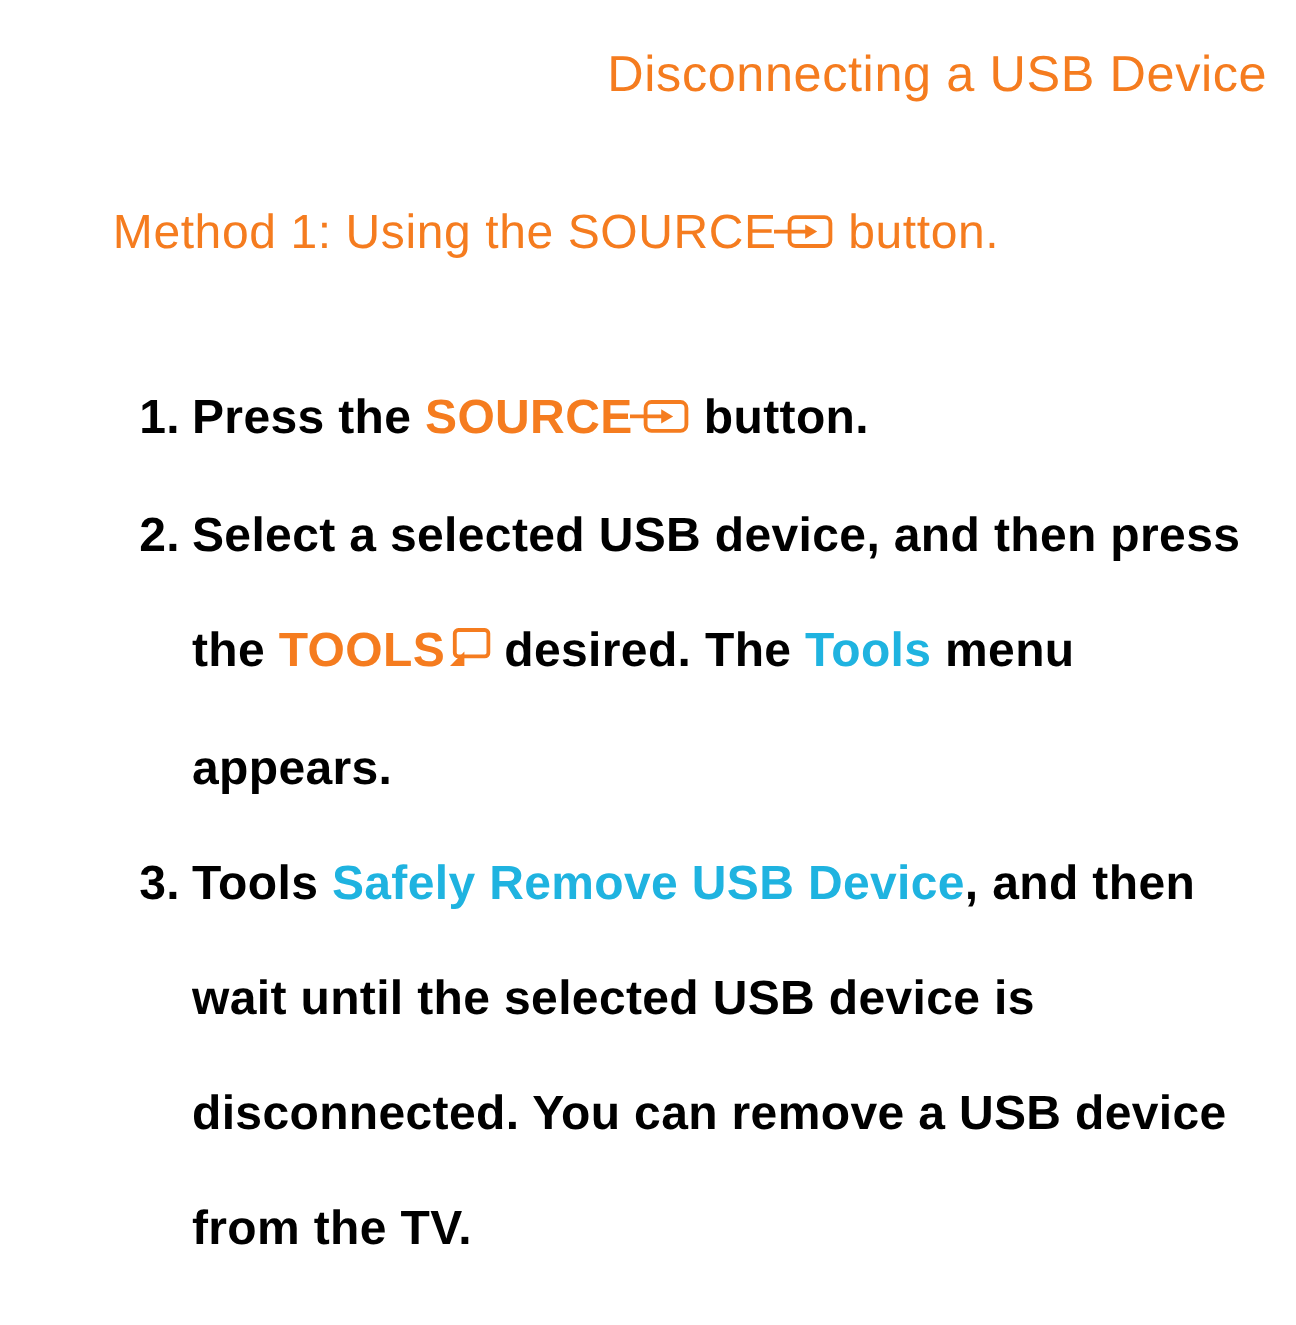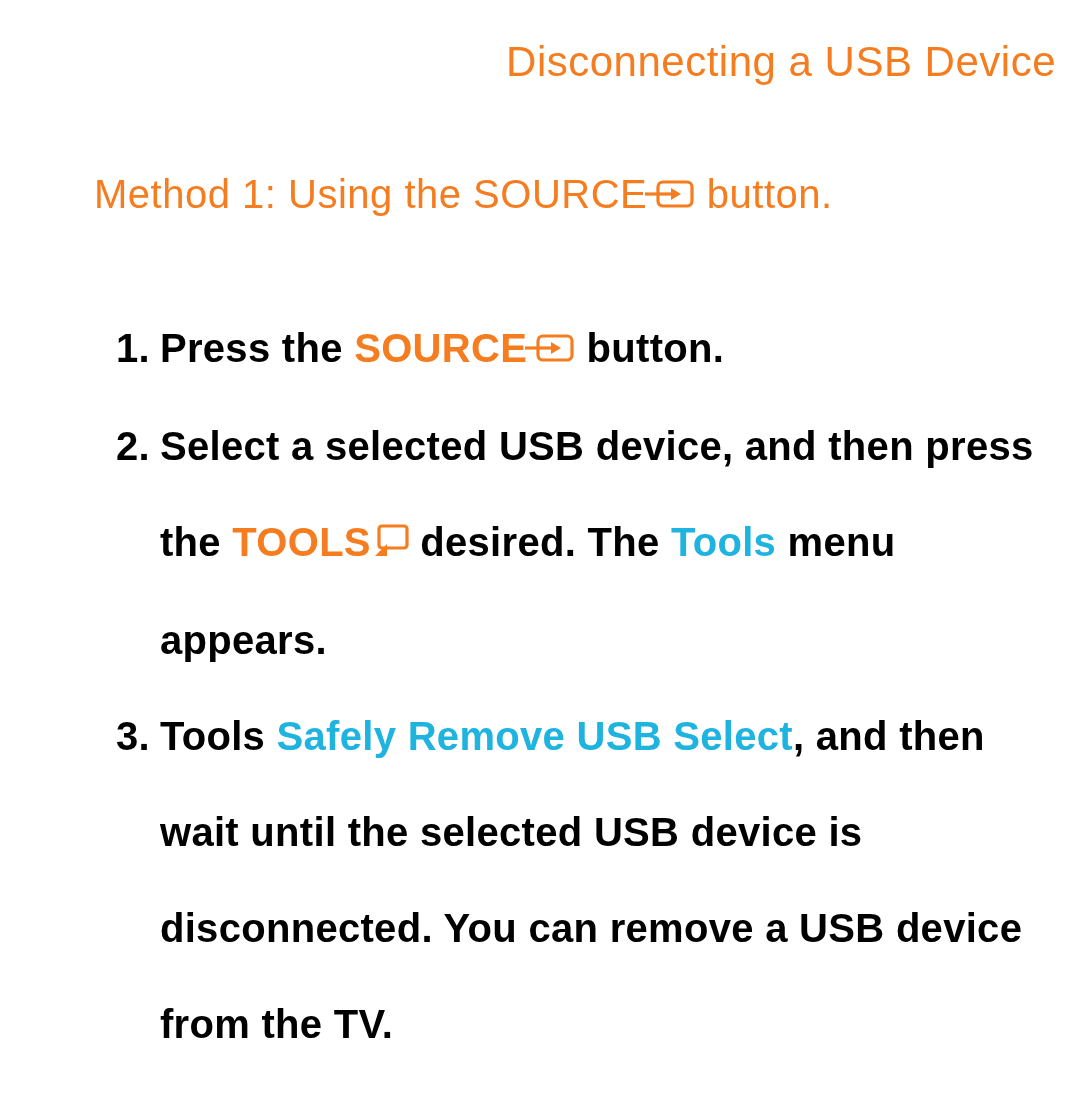--- a/index.html
+++ b/index.html
@@ -102,17 +102,17 @@
       <span>Select a selected USB device, and then press the </span><span class="orange">TOOLS</span><span class="tools-icon"><svg width="36" height="34" viewBox="0 0 36 34">
             <rect x="6" y="2" width="28" height="22" rx="3" ry="3" fill="none" stroke="#f57c1f" stroke-width="3.2"></rect>
             <polygon points="2,32 14,20 14,32" fill="#f57c1f"></polygon>
           </svg></span><span> desired. The </span><span class="cyan">Tools</span><span> menu appears.</span>
     </span>
   </div>
 
   <div class="step">
     <span class="step-num">3.</span>
     <span class="step-body">
-      <span>Tools </span><span class="cyan">Safely Remove USB Select</span><span>, and then wait until the selected USB device is disconnected. You can remove a USB device from the TV.</span>
+      <span>Tools </span><span class="cyan">Safely Remove USB Device</span><span>, and then wait until the selected USB device is disconnected. You can remove a USB device from the TV.</span>
     </span>
   </div>
 
 </div>
 
 </body></html>

